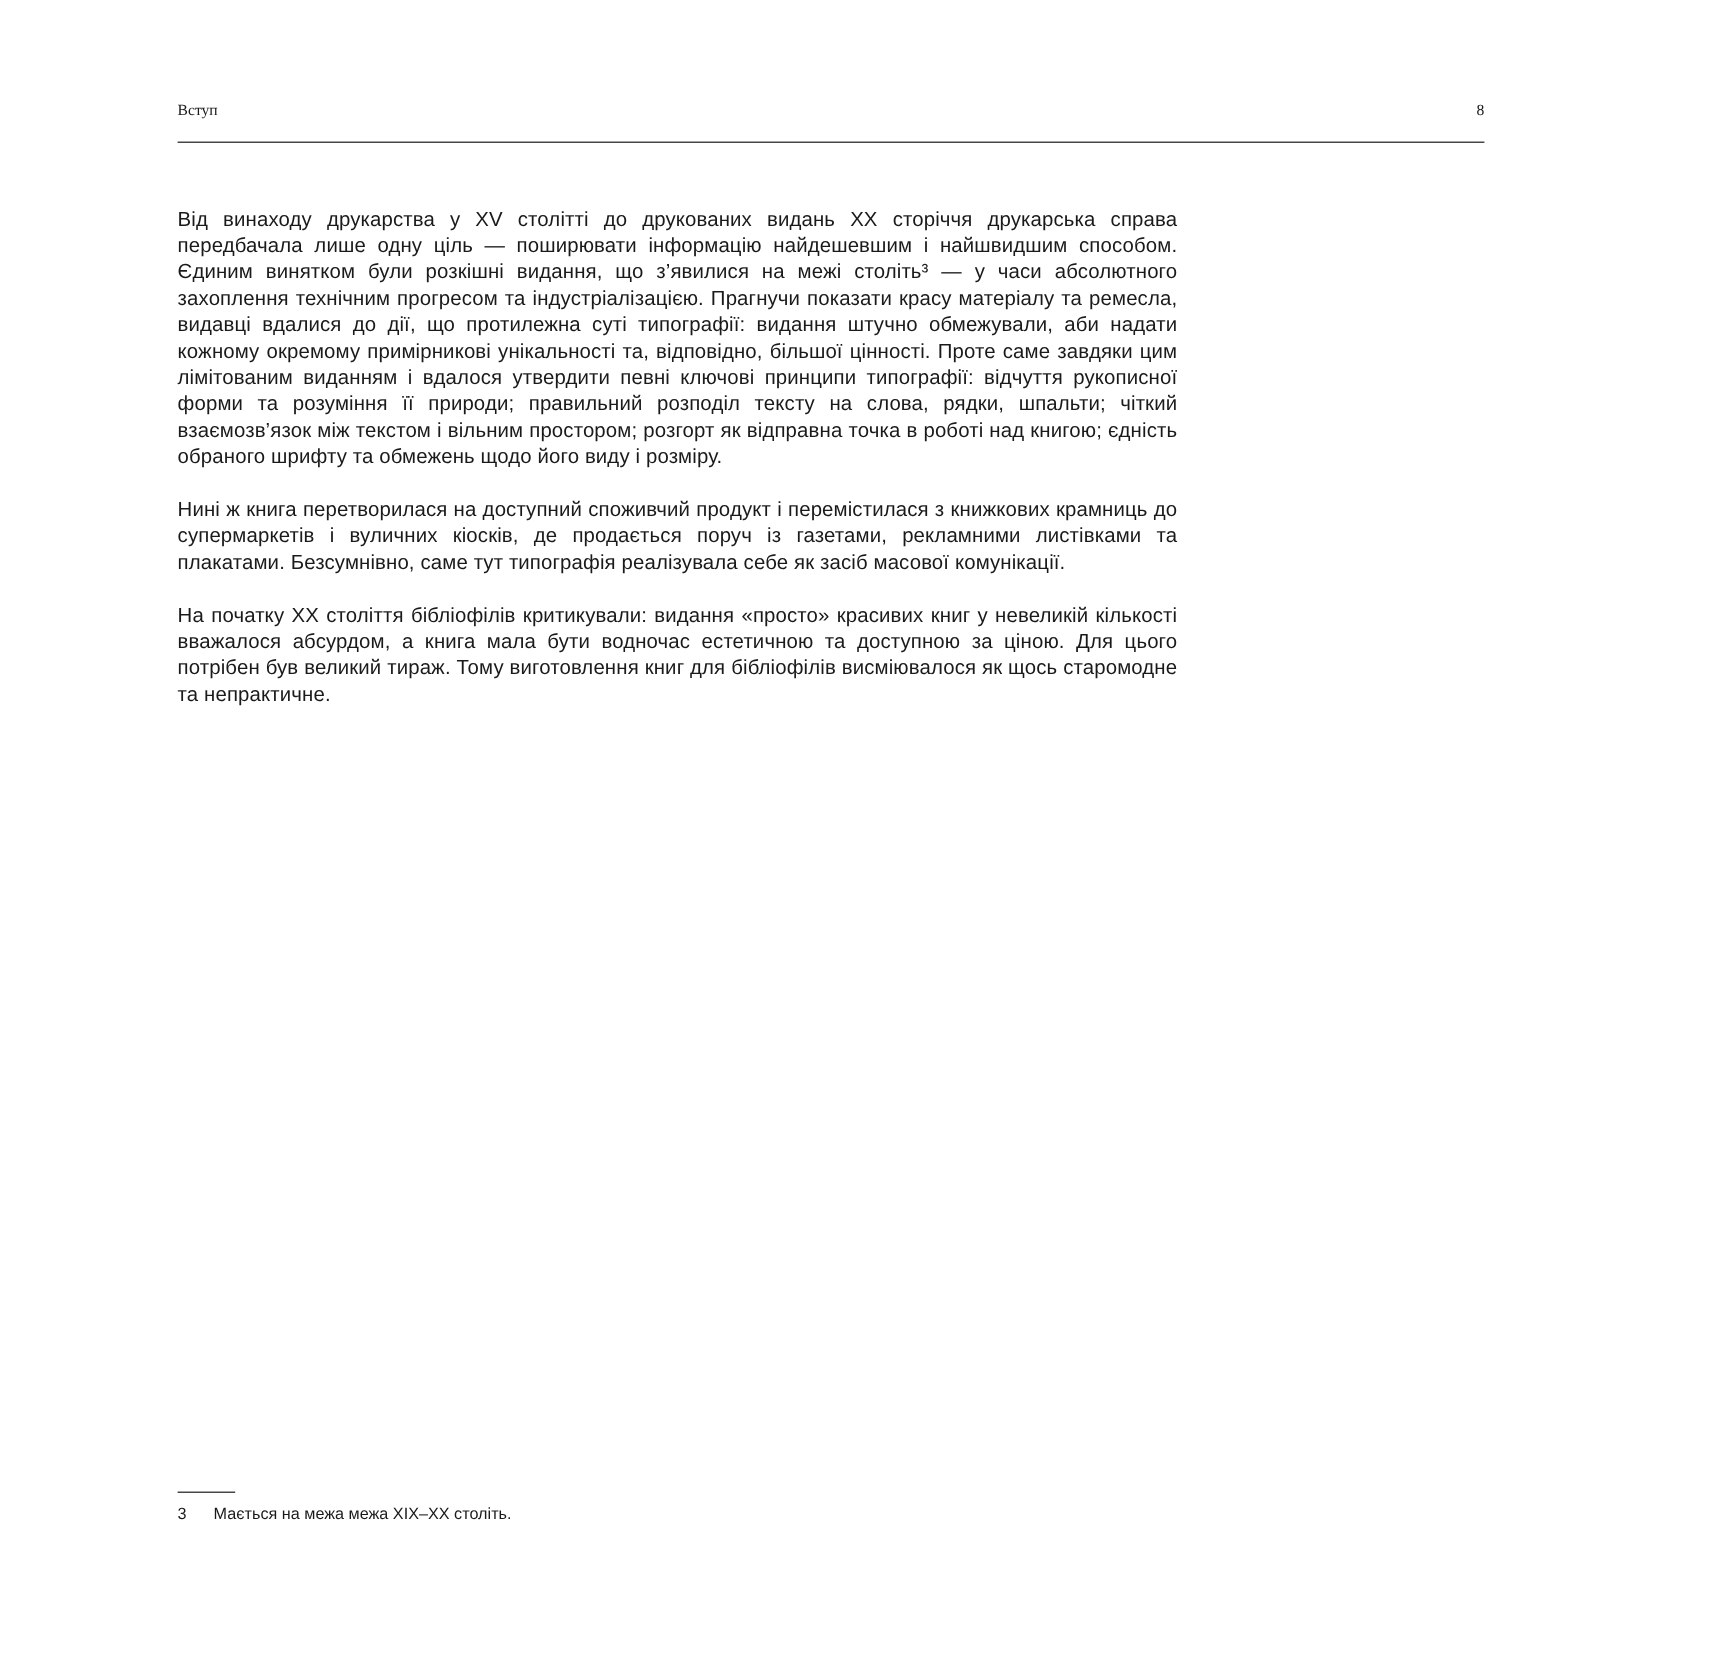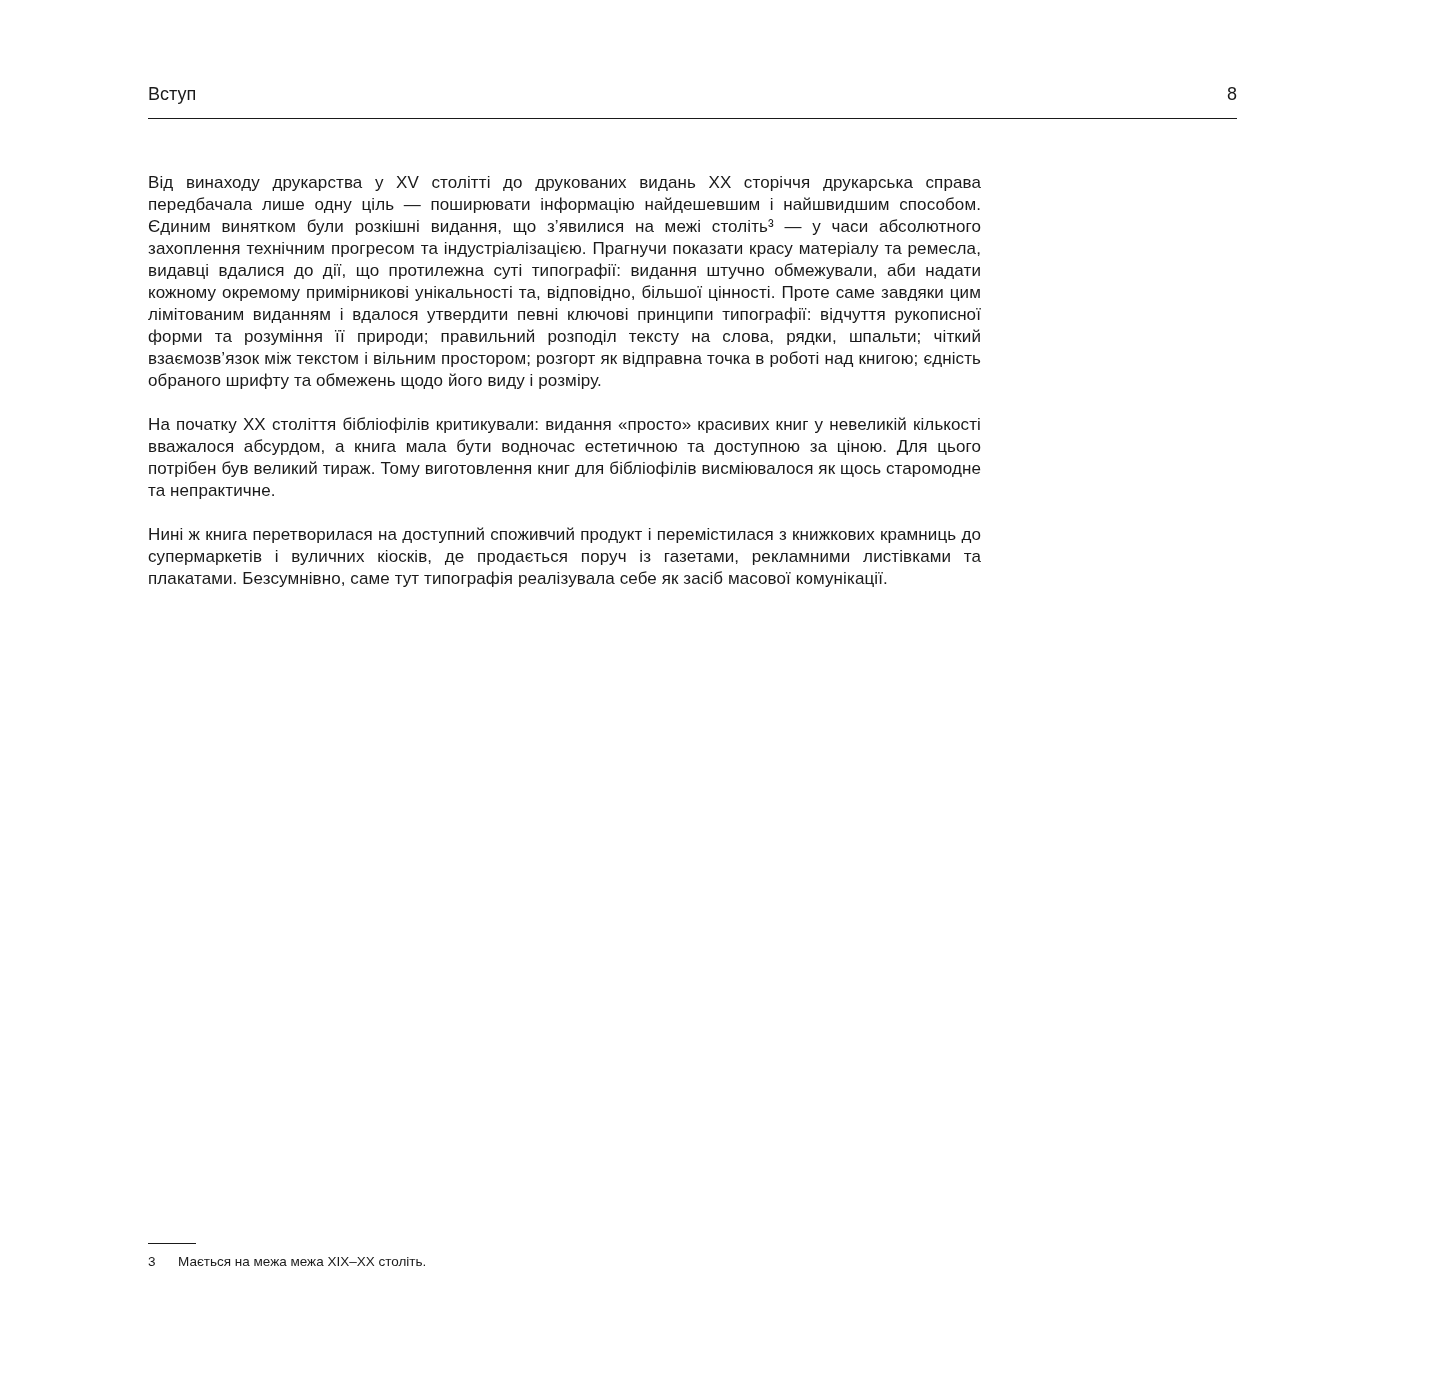--- a/index.html
+++ b/index.html
@@ -16,22 +16,23 @@
     overflow: hidden;
   }
   .header {
     position: absolute;
     left: 148px;
     right: 208px;
     top: 84px;
     display: flex;
     justify-content: space-between;
     align-items: baseline;
-    font-size: 18px;
+    font-size: 13px;
     color: #1a1a1a;
+    font-family: Liberation Serif, serif;
   }
   .header-rule {
     position: absolute;
     left: 148px;
     right: 208px;
     top: 118px;
     border: none;
     border-top: 1.5px solid #1a1a1a;
   }
   .body-text {
@@ -79,22 +80,22 @@
 
   <div class="header">
     <span>Вступ</span>
     <span>8</span>
   </div>
 
   <hr class="header-rule">
 
   <div class="body-text">
     <p>Від винаходу друкарства у XV столітті до друкованих видань XX сторіччя друкарська справа передбачала лише одну ціль — поширювати інформацію найдешевшим і найшвидшим способом. Єдиним винятком були розкішні видання, що з’явилися на межі століть³ — у часи абсолютного захоплення технічним прогресом та індустріалізацією. Прагнучи показати красу матеріалу та ремесла, видавці вдалися до дії, що протилежна суті типографії: видання штучно обмежували, аби надати кожному окремому примірникові унікальності та, відповідно, більшої цінності. Проте саме завдяки цим лімітованим виданням і вдалося утвердити певні ключові принципи типографії: відчуття рукописної форми та розуміння її природи; правильний розподіл тексту на слова, рядки, шпальти; чіткий взаємозв’язок між текстом і вільним простором; розгорт як відправна точка в роботі над книгою; єдність обраного шрифту та обмежень щодо його виду і розміру.</p>
+    <p>Нині ж книга перетворилася на доступний споживчий продукт і перемістилася з книжкових крамниць до супермаркетів і вуличних кіосків, де продається поруч із газетами, рекламними листівками та плакатами. Безсумнівно, саме тут типографія реалізувала себе як засіб масової комунікації.</p>
     <p>На початку XX століття бібліофілів критикували: видання «просто» красивих книг у невеликій кількості вважалося абсурдом, а книга мала бути водночас естетичною та доступною за ціною. Для цього потрібен був великий тираж. Тому виготовлення книг для бібліофілів висміювалося як щось старомодне та непрактичне.</p>
-    <p>Нині ж книга перетворилася на доступний споживчий продукт і перемістилася з книжкових крамниць до супермаркетів і вуличних кіосків, де продається поруч із газетами, рекламними листівками та плакатами. Безсумнівно, саме тут типографія реалізувала себе як засіб масової комунікації.</p>
   </div>
 
   <div class="footnote-block">
     <hr class="footnote-rule">
     <div class="footnote-line">
       <span class="footnote-marker">3</span>
       <span>Мається на межа межа XIX–XX століть.</span>
     </div>
   </div>
 

